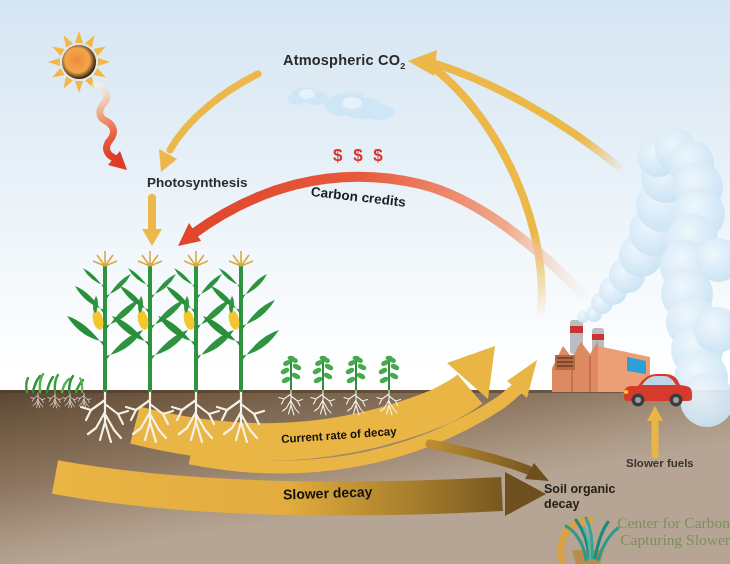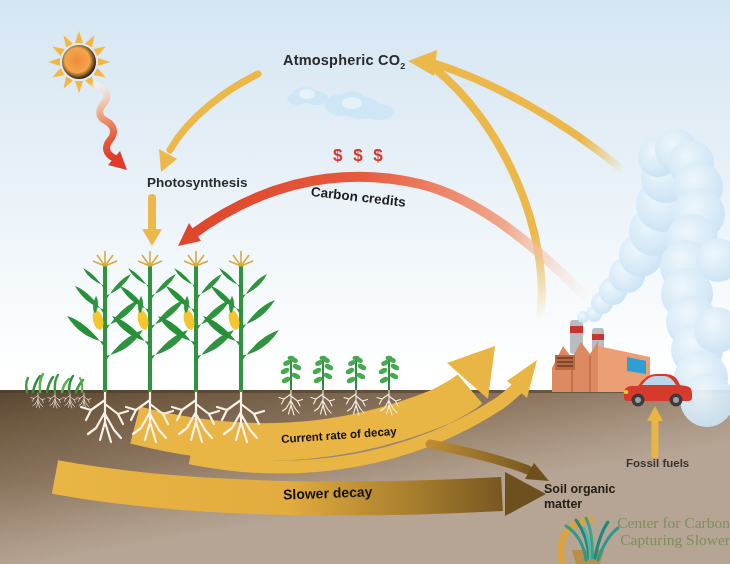--- a/index.html
+++ b/index.html
@@ -314,19 +314,19 @@
     </g>
   </g>
 </svg>
 
   <div class="lbl lbl-co2"><span>Atmospheric CO</span><sub>2</sub></div>
   <div class="lbl lbl-photo">Photosynthesis</div>
   <div class="lbl lbl-dollars">$ $ $</div>
   <div class="lbl lbl-credits">Carbon credits</div>
   <div class="lbl lbl-current">Current rate of decay</div>
   <div class="lbl lbl-slower">Slower decay</div>
-  <div class="lbl lbl-som">Soil organic matter</div>
-  <div class="lbl lbl-fossil">Fossil fuels</div>
+  <div class="lbl lbl-som">Soil organic decay</div>
+  <div class="lbl lbl-fossil">Slower fuels</div>
   <div class="logo-text">
     <div>Center for Carbon</div>
     <div>Capturing Slower</div>
   </div>
 </div>
 
 </body></html>

